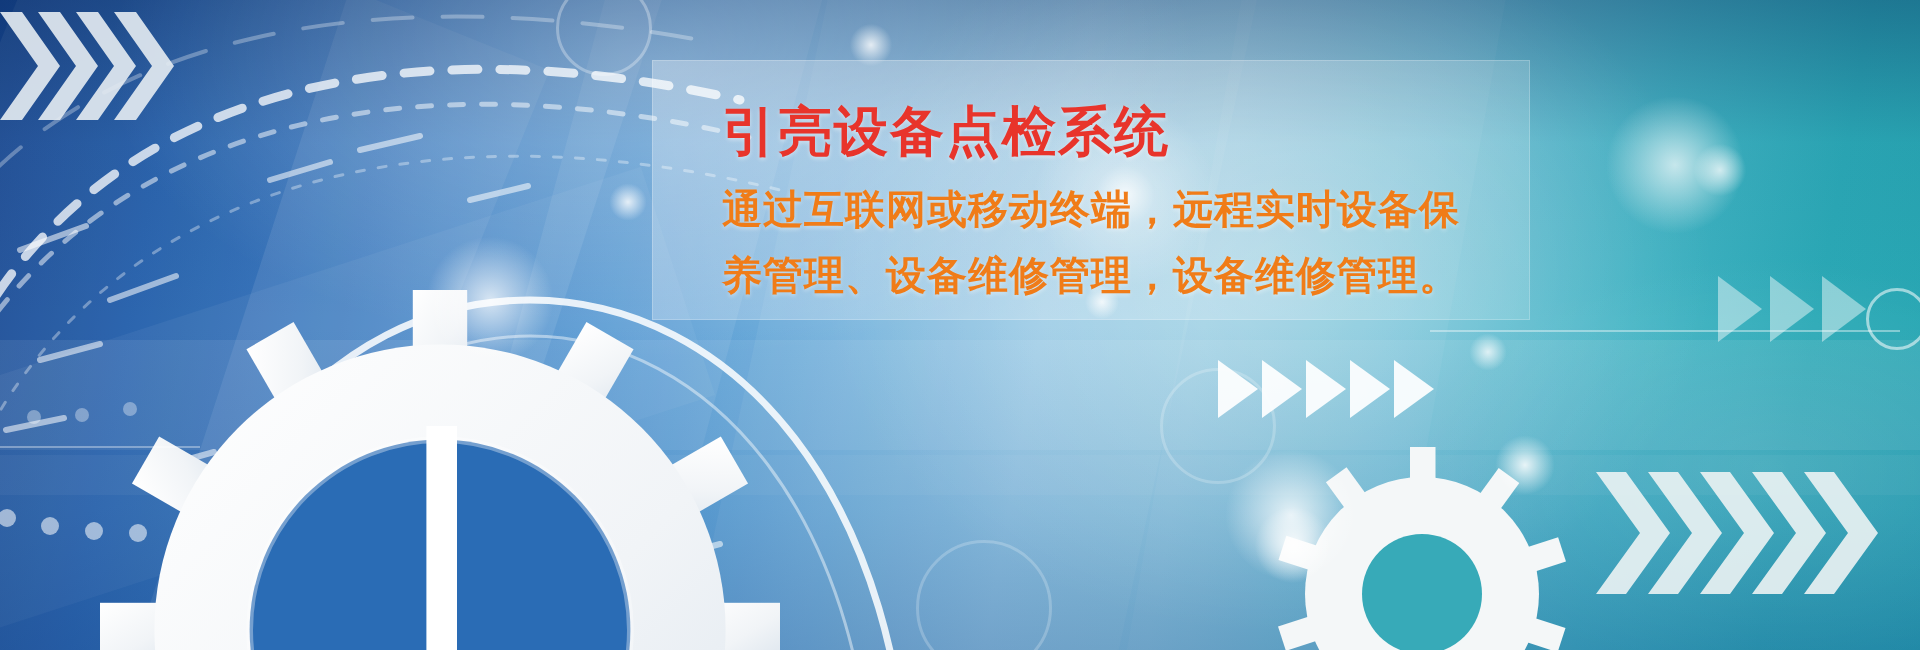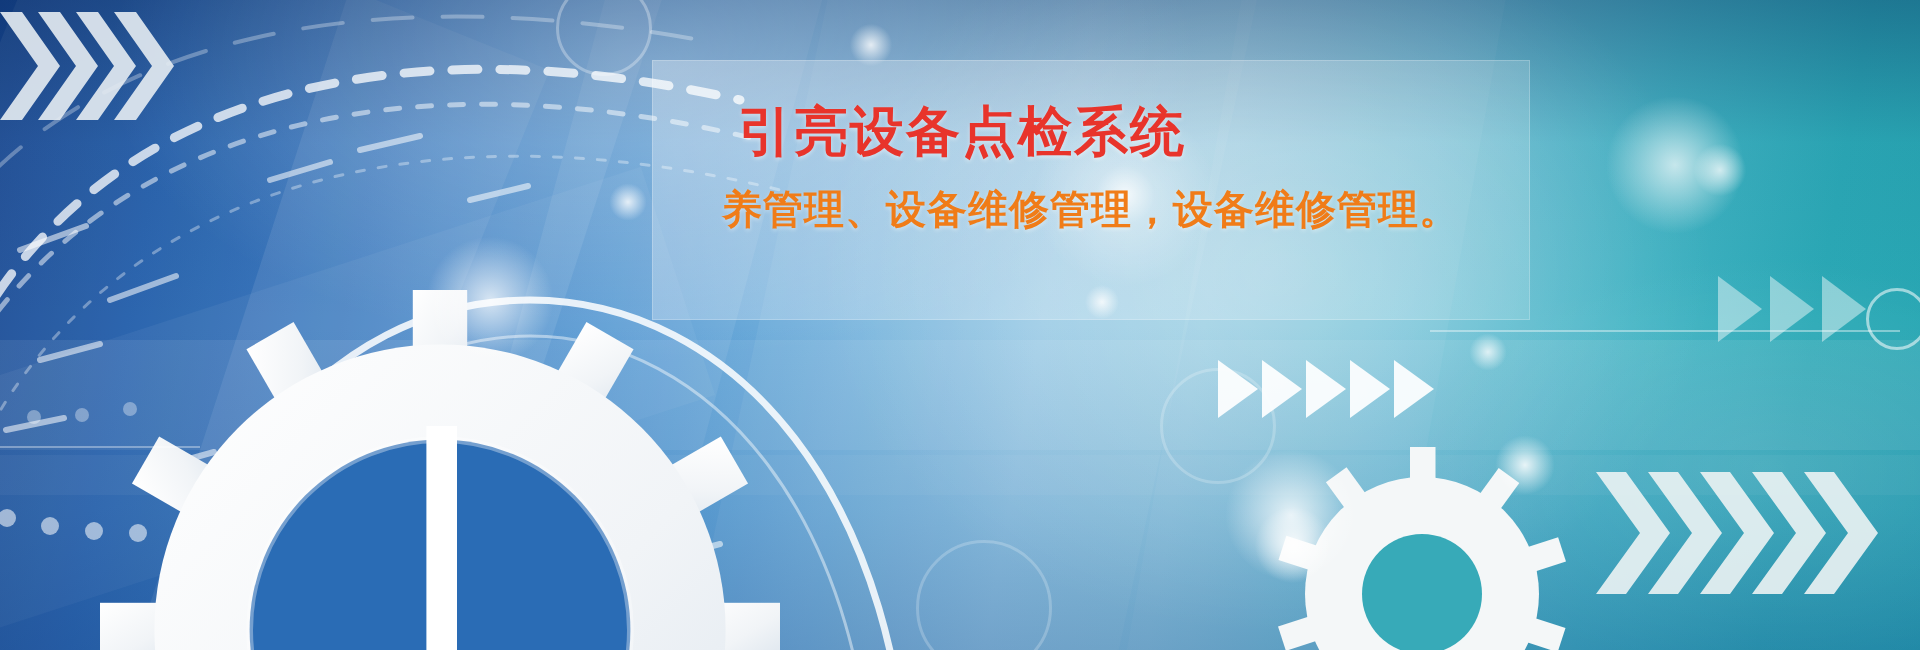--- a/index.html
+++ b/index.html
@@ -258,19 +258,20 @@
   <div class="flare" style="left:1248px;top:500px;width:90px;height:90px;background:radial-gradient(circle,rgba(255,255,255,.9) 0%,rgba(255,255,255,0) 60%);"></div>
   <div class="flare" style="left:1490px;top:430px;width:70px;height:70px;background:radial-gradient(circle,rgba(255,255,255,.85) 0%,rgba(255,255,255,0) 60%);"></div>
   <div class="flare" style="left:1690px;top:140px;width:60px;height:60px;background:radial-gradient(circle,rgba(255,255,255,.7) 0%,rgba(255,255,255,0) 62%);"></div>
   <div class="flare" style="left:846px;top:20px;width:50px;height:50px;background:radial-gradient(circle,rgba(255,255,255,.8) 0%,rgba(255,255,255,0) 60%);"></div>
   <div class="flare" style="left:606px;top:180px;width:44px;height:44px;background:radial-gradient(circle,rgba(255,255,255,.8) 0%,rgba(255,255,255,0) 60%);"></div>
   <div class="flare" style="left:1466px;top:330px;width:44px;height:44px;background:radial-gradient(circle,rgba(255,255,255,.75) 0%,rgba(255,255,255,0) 60%);"></div>
   <div class="flare" style="left:1082px;top:282px;width:40px;height:40px;background:radial-gradient(circle,rgba(255,255,255,.8) 0%,rgba(255,255,255,0) 60%);"></div>
 
   <div class="text-panel" style="left:652px;top:60px;width:878px;height:260px;"></div>
 
-  <div class="title" style="left:738px;top:96px;">引亮设备点检系统</div>
+  <div class="title" style="left:722px;top:96px;">引亮设备点检系统</div>
 
   <div class="subtitle" style="left:722px;top:176px;">
+    <span class="sub-line">通过互联网或移动终端，远程实时设备保</span>
     <span class="sub-line">养管理、设备维修管理，设备维修管理。</span>
   </div>
 
 </div>
 
 </body></html>

